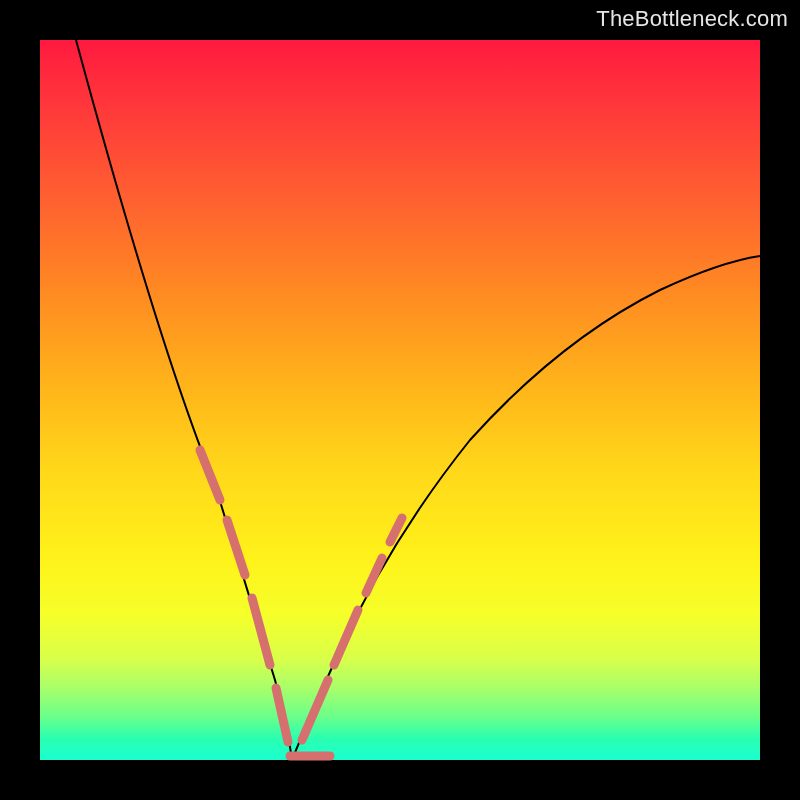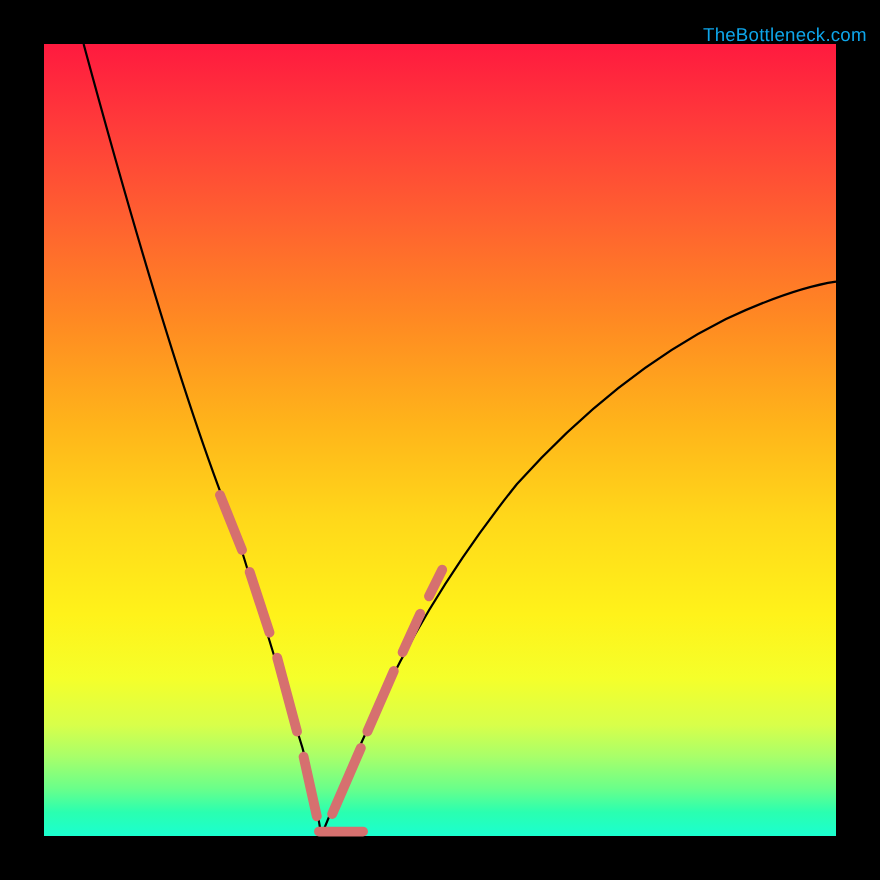--- a/index.html
+++ b/index.html
@@ -36,24 +36,24 @@
       #f5ff2a 80%,
       #d8ff4a 86%,
       #a8ff6a 90%,
       #6aff8a 94%,
       #2affb0 97%,
       #1affd0 100%
     );
   }
   .watermark {
     position: absolute;
-    top: 22px;
+    top: 6px;
     right: 12px;
-    color: #0ea5e9;
-    font-size: 17px;
+    color: #e5e5e5;
+    font-size: 22px;
     font-weight: 500;
     letter-spacing: 0.2px;
     z-index: 10;
   }
   svg.curves {
     position: absolute;
     left: 0;
     top: 0;
     width: 720px;
     height: 720px;

